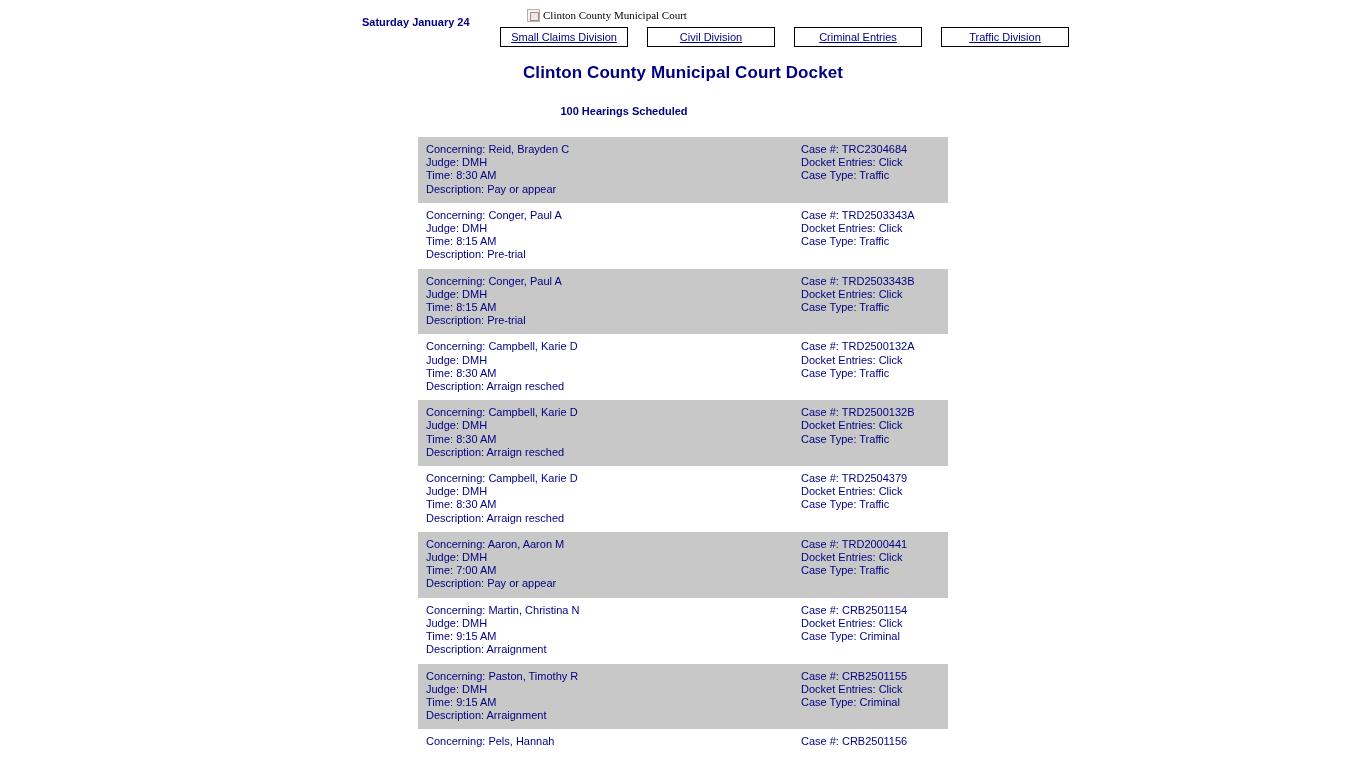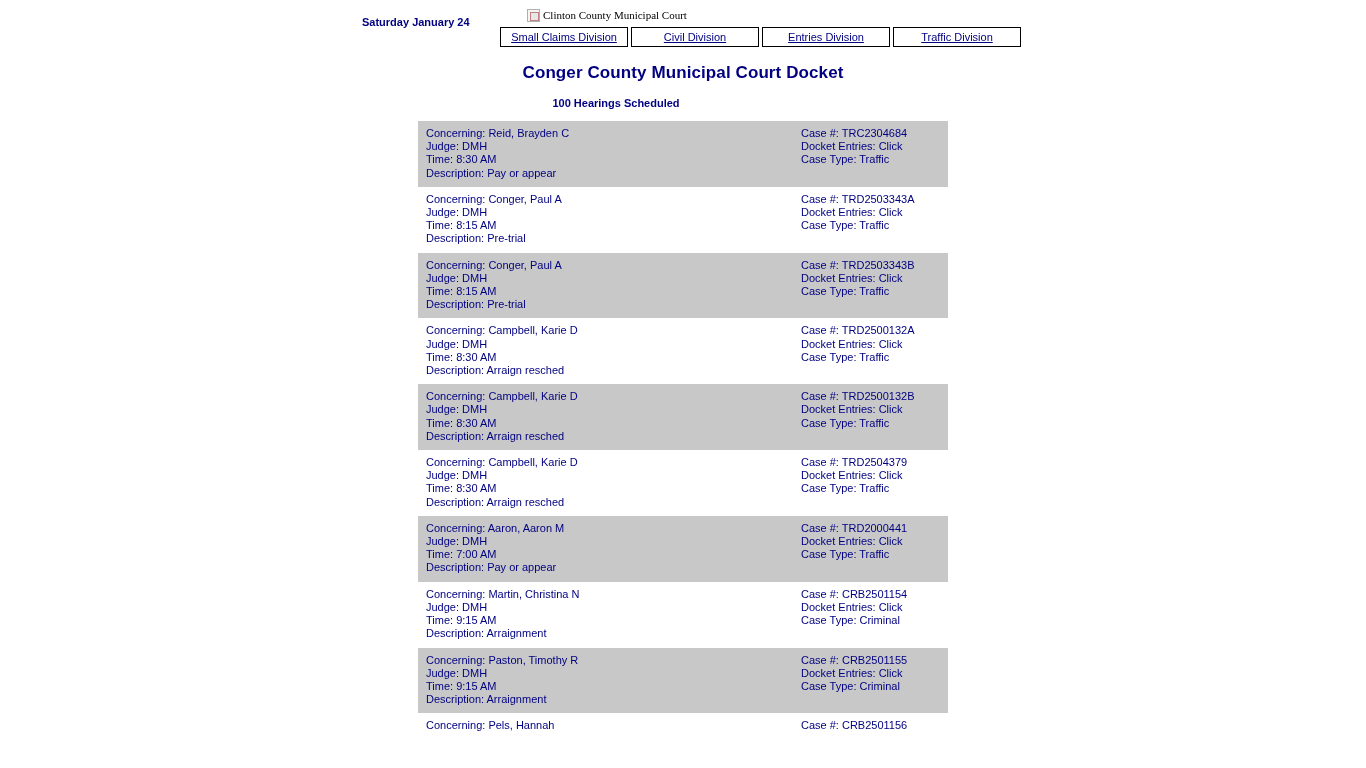--- a/index.html
+++ b/index.html
@@ -67,21 +67,21 @@
     border: 1px solid #c08080;
     background: #e8e8e8;
   }
 
   
   .nav-bar {
     position: absolute;
     left: 500px;
     top: 27px;
     display: flex;
-    gap: 3px;
+    gap: 19px;
   }
   .nav-btn {
     width: 128px;
     height: 20px;
     background: #ffffff;
     border: 1px solid #000000;
     display: flex;
     align-items: center;
     justify-content: center;
     font-family: "Liberation Sans", sans-serif;
@@ -99,21 +99,21 @@
     padding-top: 35px;
     text-align: center;
     width: 1366px;
     font-family: "Liberation Sans", sans-serif;
     font-size: 17px;
     font-weight: bold;
     color: #000080;
     letter-spacing: 0.1px;
   }
   .sub-title {
-    margin: 0;
+    margin: 8px;
     padding-top: 14px;
     text-align: center;
     width: 1232px;
     font-family: "Liberation Sans", sans-serif;
     font-size: 11px;
     font-weight: bold;
     color: #000080;
   }
   .docket-for {
     margin: 0;
@@ -170,29 +170,29 @@
       <span>Clinton County Municipal Court</span>
     </div>
     <div class="nav-bar">
       <div class="nav-btn">
         <span>Small Claims Division</span>
       </div>
       <div class="nav-btn">
         <span>Civil Division</span>
       </div>
       <div class="nav-btn">
-        <span>Entries Division</span>
+        <span>Criminal Entries</span>
       </div>
       <div class="nav-btn">
         <span>Traffic Division</span>
       </div>
     </div>
   </div>
 
-  <h1 class="main-title">Conger County Municipal Court Docket</h1>
+  <h1 class="main-title">Clinton County Municipal Court Docket</h1>
   <div class="sub-title">100 Hearings Scheduled</div>
 
   <div class="docket-wrap">
     <table class="docket-table">
       <tbody>
           <tr class="shaded">
             <td class="col-left">
               <div class="line"><span>Concerning:</span> <span>Reid, Brayden C</span></div>
               <div class="line"><span>Judge:</span> <span>DMH</span></div>
               <div class="line"><span>Time:</span> <span>8:30 AM</span></div>

